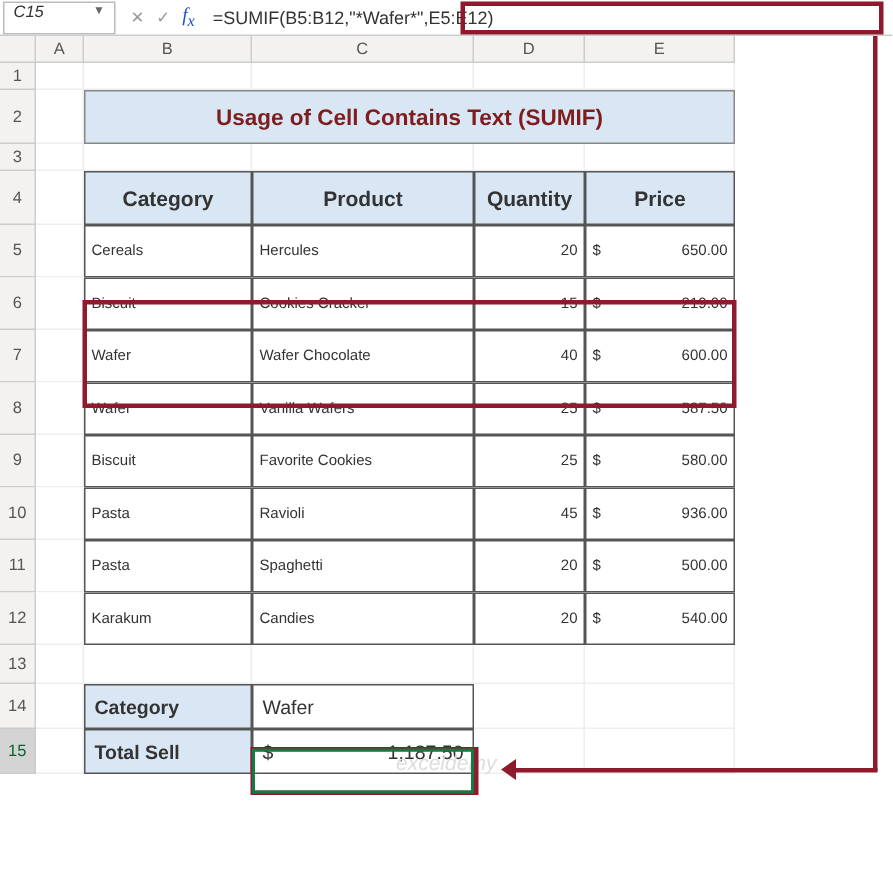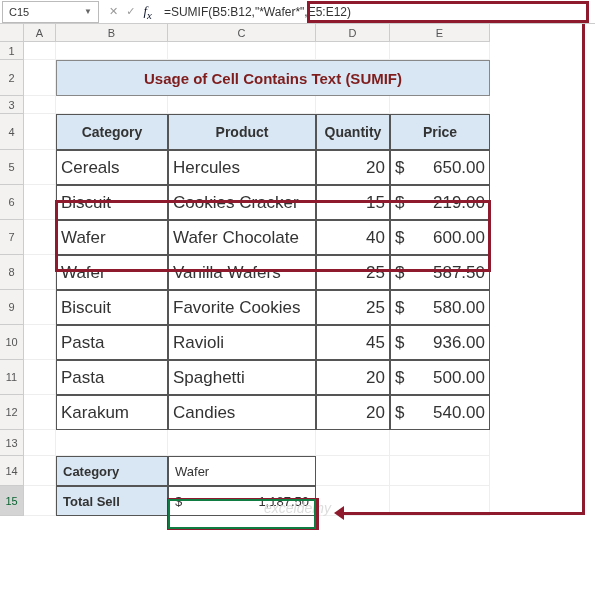--- a/index.html
+++ b/index.html
@@ -15,35 +15,35 @@
     position: relative;
   }
   .formula-bar {
     display: flex;
     align-items: center;
     height: 24px;
     border-bottom: 1px solid #ccc;
     background: #fff;
   }
   .name-box {
-    width: 97px;
+    width: 75px;
     height: 22px;
     border: 1px solid #bbb;
     margin: 1px 2px;
     display: flex;
-    align-items: center;
     padding: 0 6px;
     font-size: 11px;
     background: #fff;
     justify-content: space-between;
+    font-style: italic;
   }
   .name-box .dd { color: #666; font-size: 8px; }
   .fx-group { display: flex; align-items: center; gap: 8px; padding: 0 8px; }
   .fx-btn { color: #999; font-size: 11px; cursor: default; }
-  .fx-label { font-style: italic; font-family: 'Times New Roman', serif; font-size: 13px; color: #0f172a; }
+  .fx-label { font-style: italic; font-family: 'Times New Roman', serif; font-size: 13px; color: #1d4ed8; }
   .formula-text { flex: 1; font-size: 12px; padding-left: 4px; }
   .formula-highlight {
     position: absolute;
     top: 1px;
     left: 307px;
     width: 282px;
     height: 22px;
     border: 3px solid #8d1b2d;
     pointer-events: none;
     z-index: 10;
@@ -94,21 +94,21 @@
   }
   .th {
     background: #d9e7f4;
     font-weight: bold;
     font-size: 14px;
     justify-content: center;
     border: 1px solid #555;
   }
   .td {
     border: 1px solid #555;
-    font-size: 17px;
+    font-size: 10px;
     padding: 0 4px;
   }
   .td.num { justify-content: flex-end; }
   .td.price { justify-content: space-between; }
   .td.price .cur { margin-right: 4px; }
   .summary-label {
     background: #d9e7f4;
     font-weight: bold;
     border: 1px solid #555;
     font-size: 13px;

